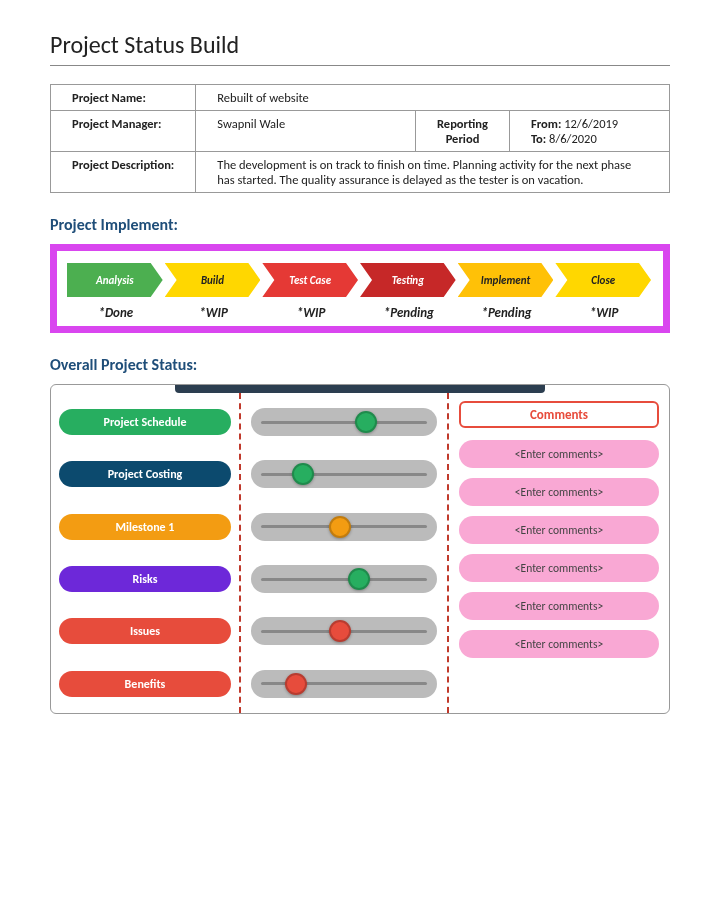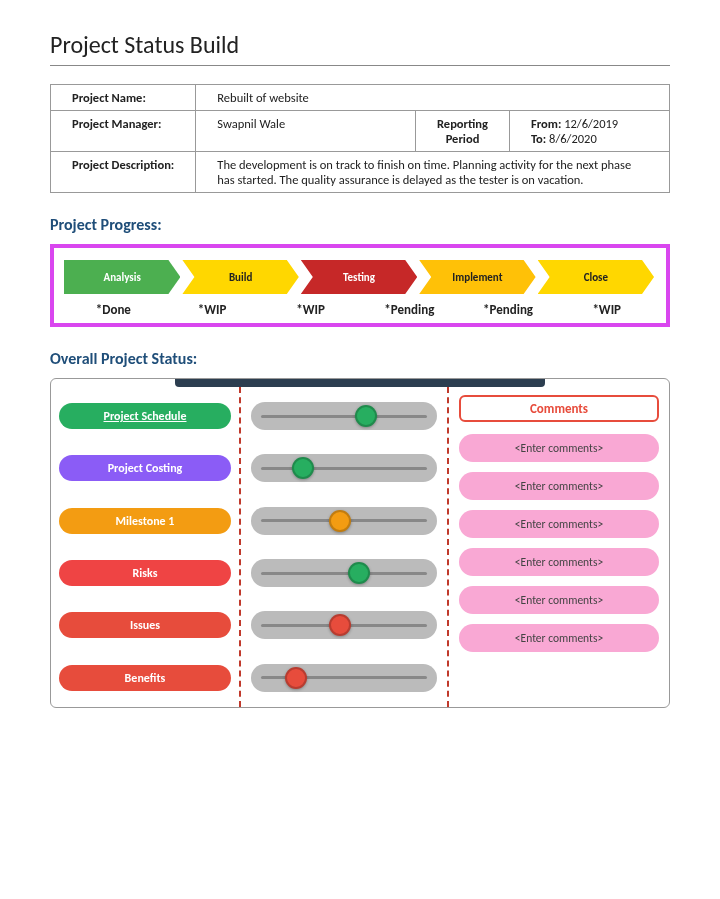--- a/index.html
+++ b/index.html
@@ -48,23 +48,24 @@
     
     .section-title {
       font-size: 16px;
       font-weight: bold;
       color: #1f4e79;
       margin-bottom: 10px;
     }
 
     
     .progress-container {
-      border: 4px solid #d946ef;
+      border: 7px solid #d946ef;
       padding: 12px 10px 6px 10px;
       margin-bottom: 22px;
+      font-style: italic;
     }
     .arrows-row {
       display: flex;
       align-items: center;
       margin-bottom: 8px;
     }
     .arrow-item {
       position: relative;
       display: flex;
       align-items: center;
@@ -226,30 +227,34 @@
       <div><strong>To:</strong> <span>8/6/2020</span></div>
     </td>
   </tr>
   <tr>
     <td class="label-cell">Project Description:</td>
     <td colspan="3">The development is on track to finish on time. Planning activity for the next phase has started. The quality assurance is delayed as the tester is on vacation.</td>
   </tr>
 </tbody>
   </table>
 
-<div class="section-title">Project Progress:</div>
+<div class="section-title">Project Implement:</div>
 <div class="progress-container">
   <div class="arrows-row" id="arrows-row">
       <div class="arrow-item">
         <div class="arrow-body" style="background: rgb(76, 175, 80); clip-path: polygon(0px 0px, calc(100% - 12px) 0px, 100% 50%, calc(100% - 12px) 100%, 0px 100%);"></div>
         <span class="arrow-text">Analysis</span>
       </div>
       <div class="arrow-item">
         <div class="arrow-body" style="background: rgb(255, 215, 0); clip-path: polygon(0px 0px, calc(100% - 12px) 0px, 100% 50%, calc(100% - 12px) 100%, 0px 100%, 12px 50%);"></div>
         <span class="arrow-text" style="color: rgb(34, 34, 34);">Build</span>
+      </div>
+      <div class="arrow-item">
+        <div class="arrow-body" style="background: rgb(229, 57, 53); clip-path: polygon(0px 0px, calc(100% - 12px) 0px, 100% 50%, calc(100% - 12px) 100%, 0px 100%, 12px 50%);"></div>
+        <span class="arrow-text">Test Case</span>
       </div>
       <div class="arrow-item">
         <div class="arrow-body" style="background: rgb(198, 40, 40); clip-path: polygon(0px 0px, calc(100% - 12px) 0px, 100% 50%, calc(100% - 12px) 100%, 0px 100%, 12px 50%);"></div>
         <span class="arrow-text">Testing</span>
       </div>
       <div class="arrow-item">
         <div class="arrow-body" style="background: rgb(255, 193, 7); clip-path: polygon(0px 0px, calc(100% - 12px) 0px, 100% 50%, calc(100% - 12px) 100%, 0px 100%, 12px 50%);"></div>
         <span class="arrow-text" style="color: rgb(34, 34, 34);">Implement</span>
       </div>
       <div class="arrow-item">
@@ -265,24 +270,24 @@
       <div class="label-item">*Pending</div>
       <div class="label-item">*WIP</div>
     </div>
 </div>
 
 <div class="section-title">Overall Project Status:</div>
 <div class="status-box">
   <div class="status-top-bar"></div>
   <div class="status-body">
     <div class="col-labels" id="status-labels-col">
-        <div class="status-pill" style="background: rgb(39, 174, 96); text-decoration: underline;">Project Schedule</div>
-        <div class="status-pill" style="background: #8b5cf6;">Project Costing</div>
+        <div class="status-pill" style="background: rgb(39, 174, 96);">Project Schedule</div>
+        <div class="status-pill" style="background: #0c4a6e;">Project Costing</div>
         <div class="status-pill" style="background: rgb(243, 156, 18);">Milestone 1</div>
-        <div class="status-pill" style="background: #ef4444;">Risks</div>
+        <div class="status-pill" style="background: #6d28d9;">Risks</div>
         <div class="status-pill" style="background: rgb(231, 76, 60);">Issues</div>
         <div class="status-pill" style="background: rgb(231, 76, 60);">Benefits</div>
       </div>
     <div class="col-sliders" id="status-sliders-col">
         <div class="slider-track">
           <div class="slider-line"></div>
           <div class="slider-dot" style="background: rgb(39, 174, 96); left: calc(62% - 11px);"></div>
         </div>
         <div class="slider-track">
           <div class="slider-line"></div>

